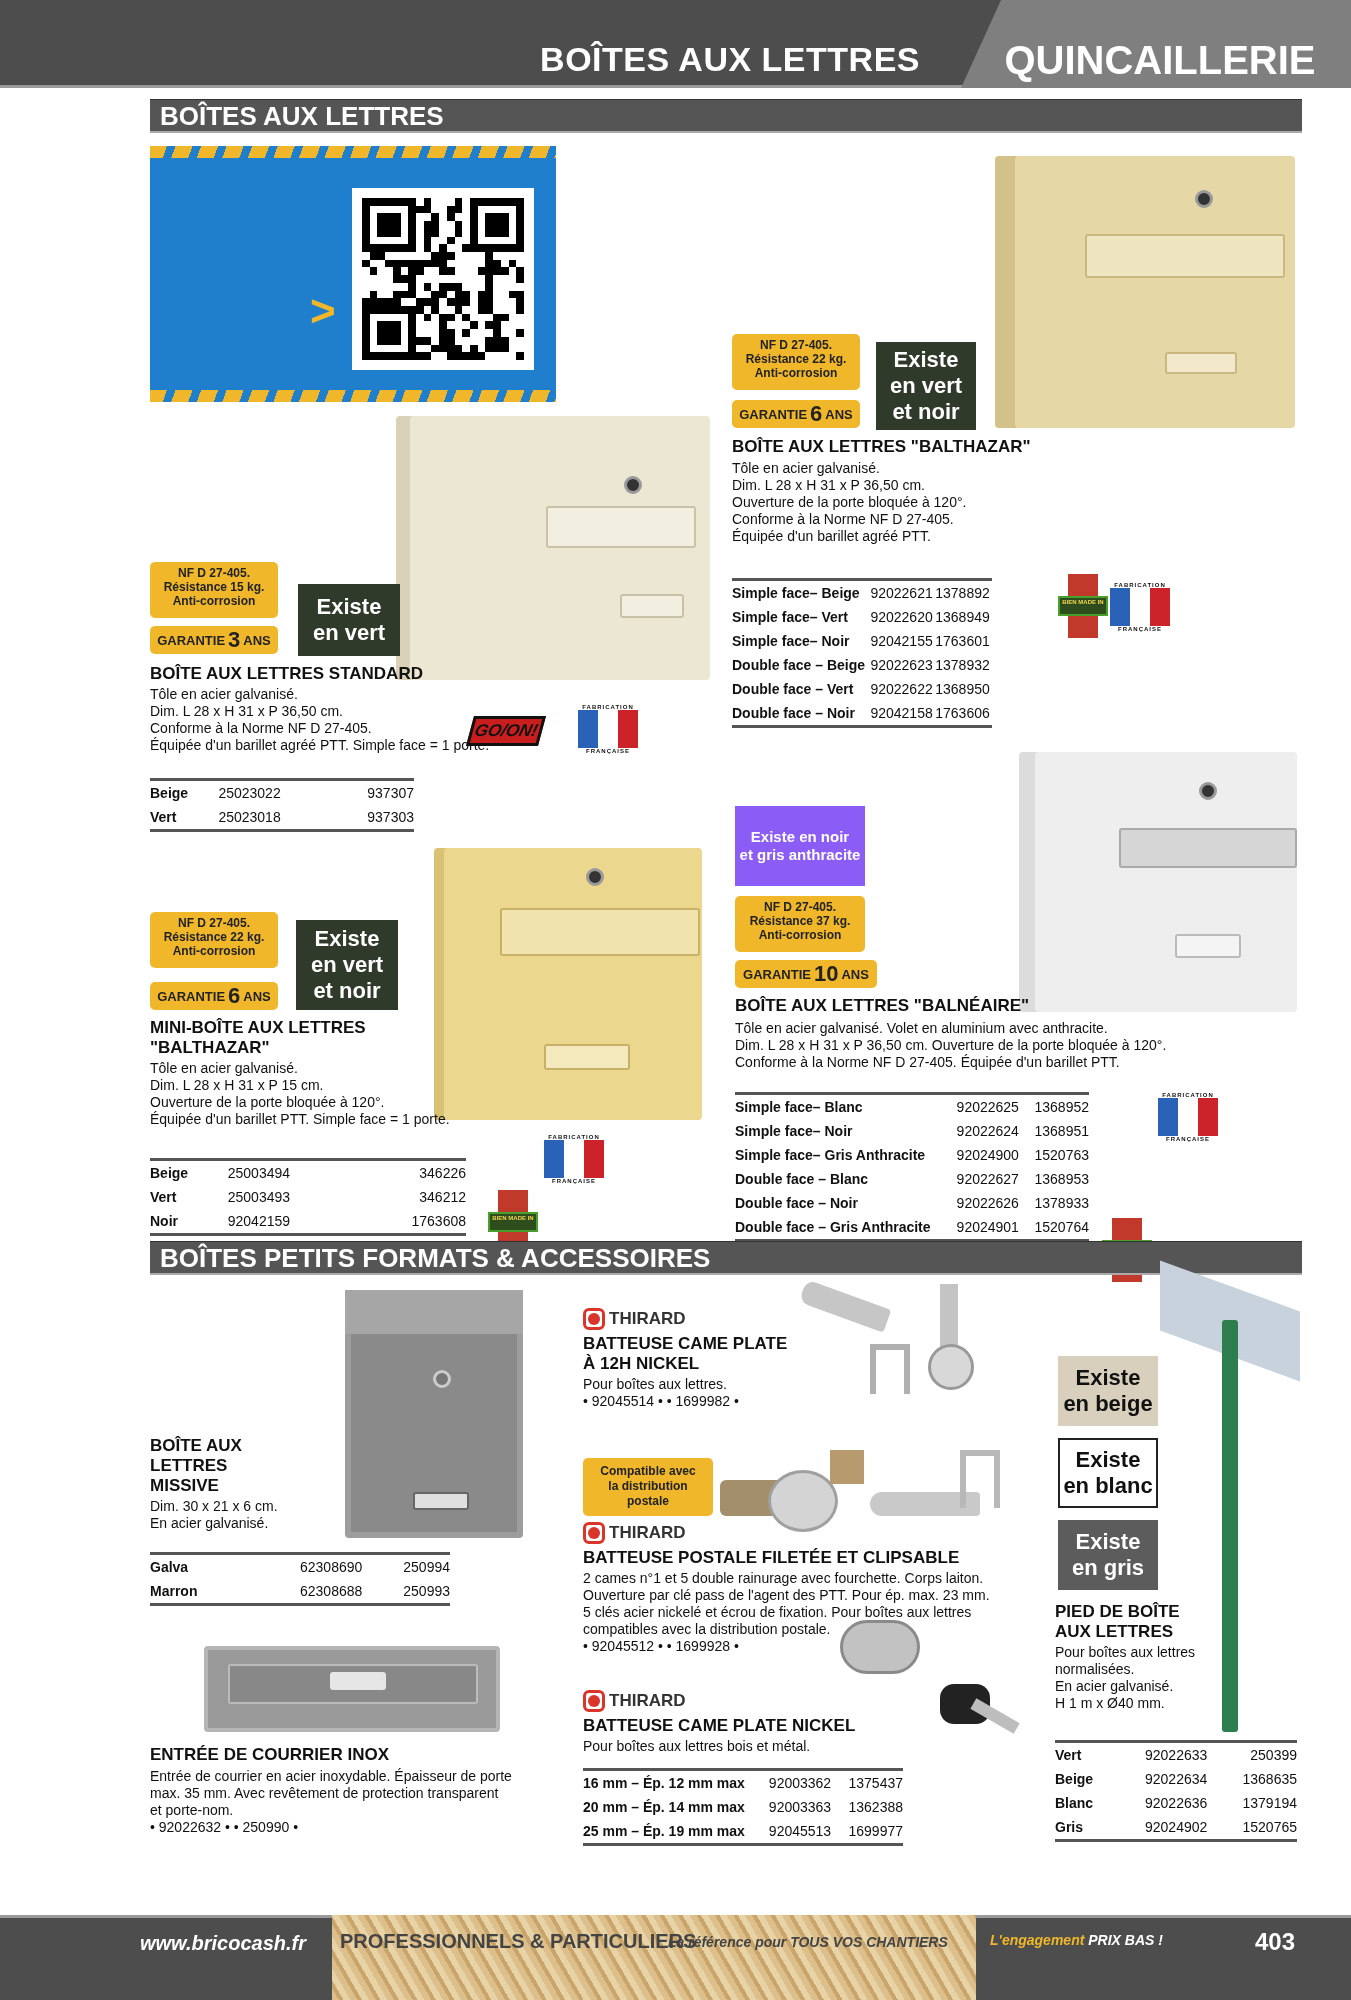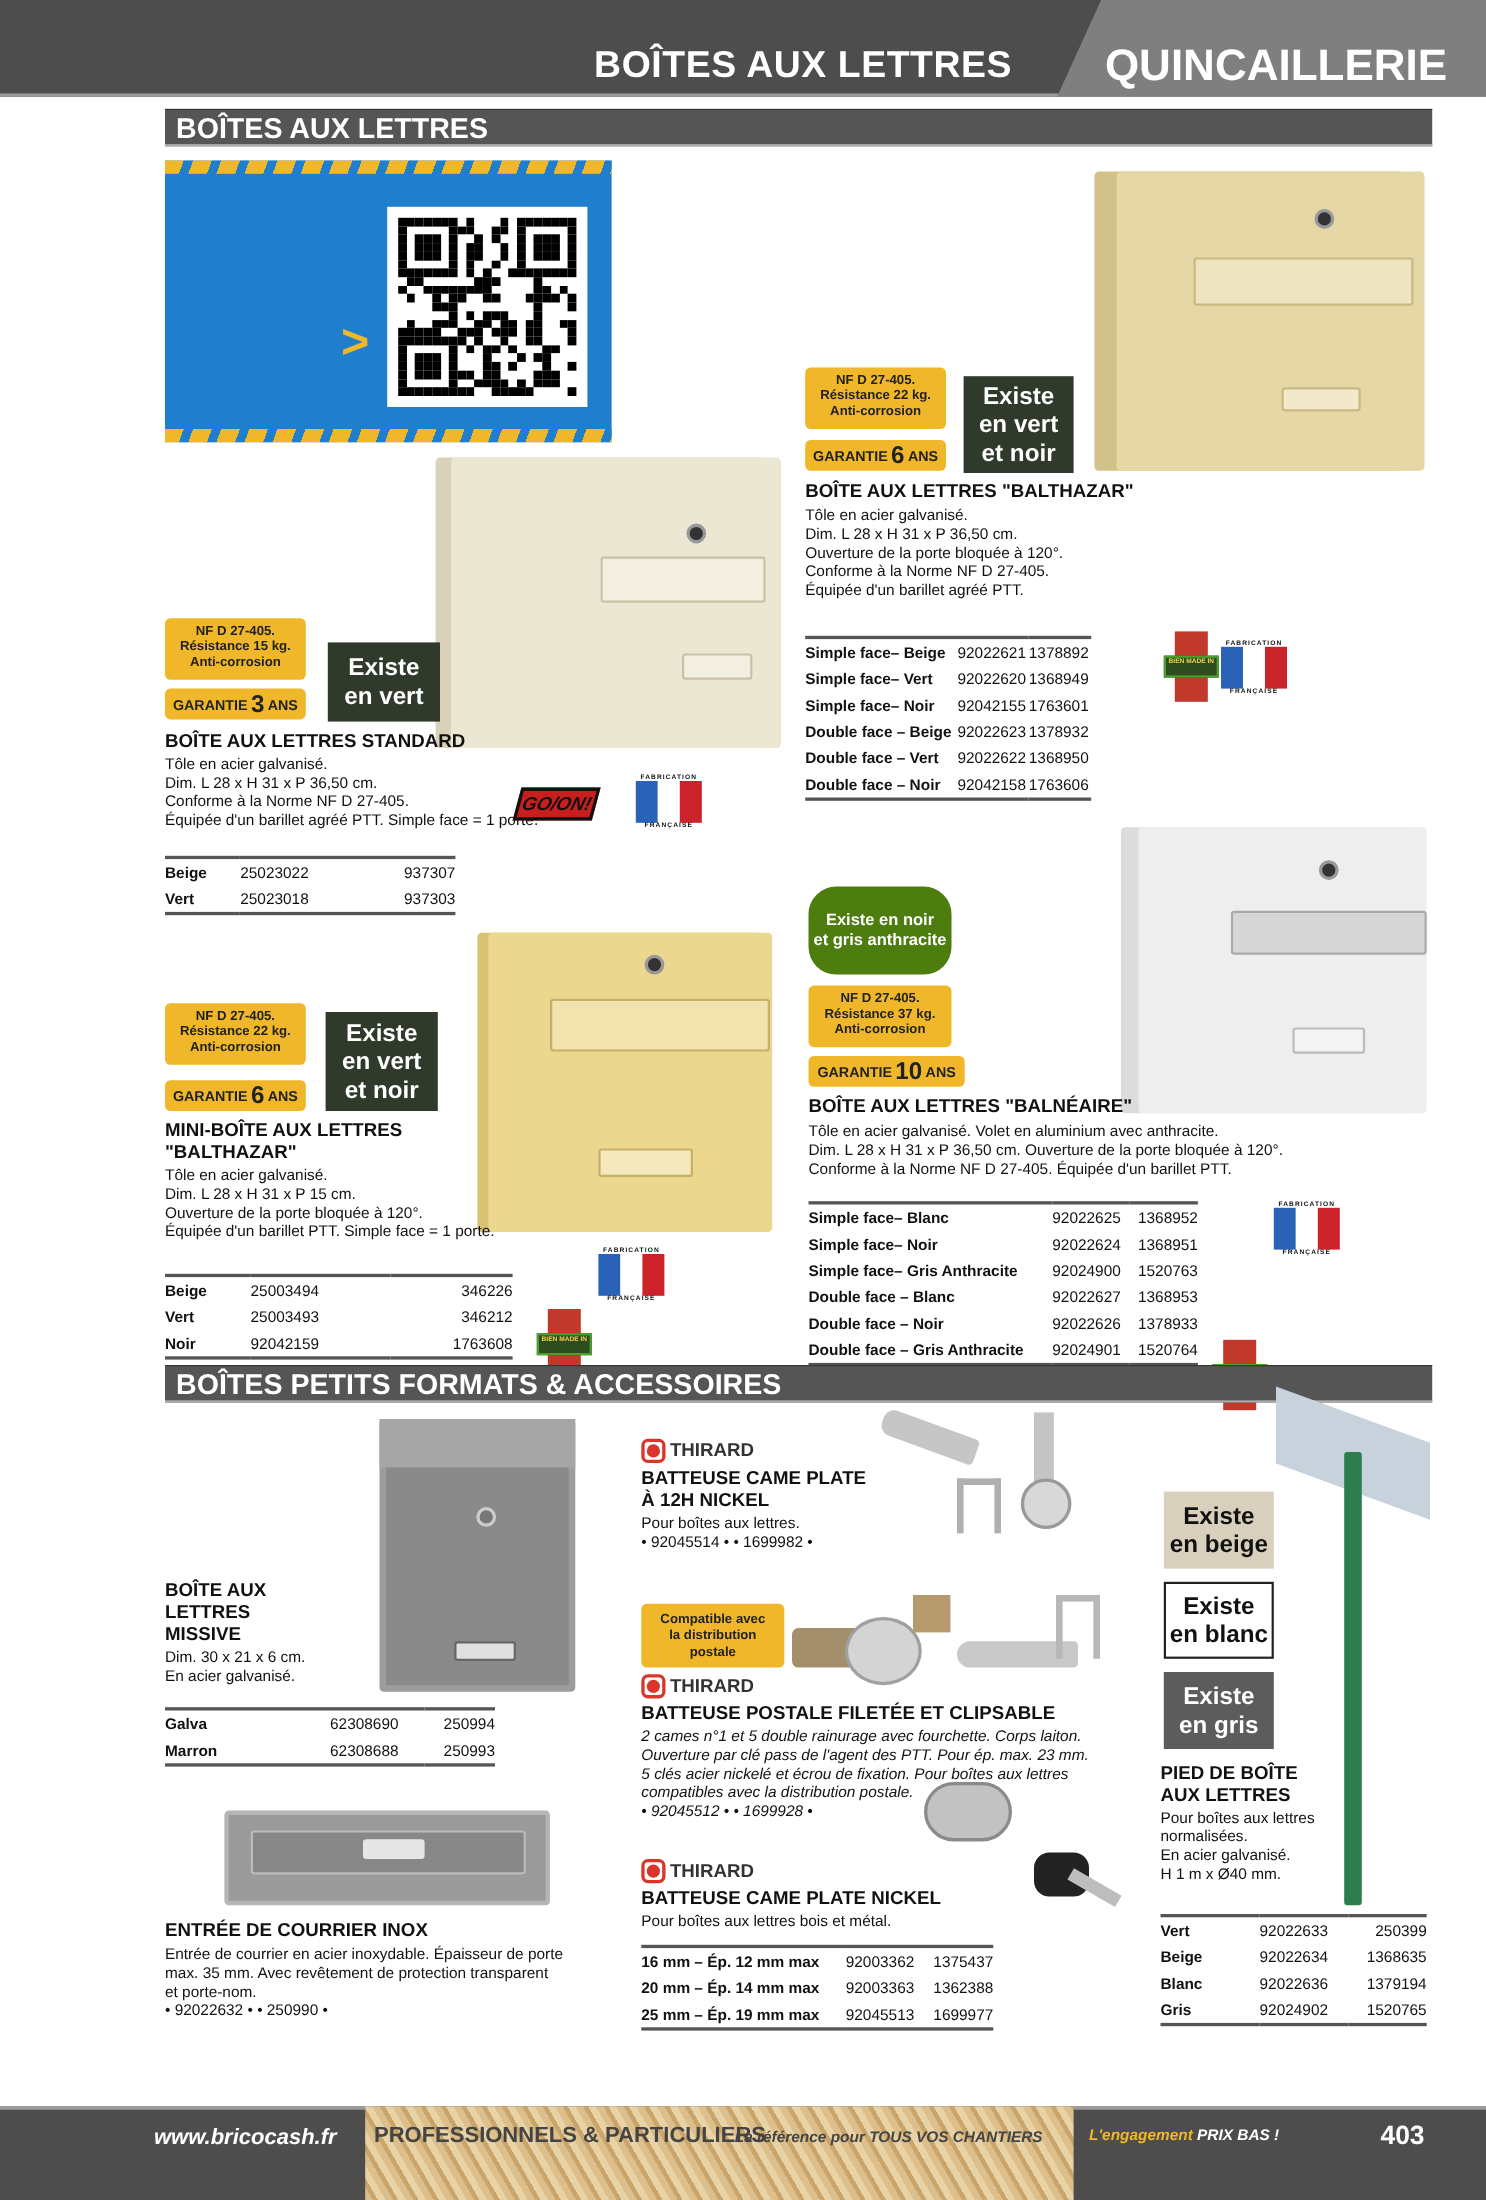--- a/index.html
+++ b/index.html
@@ -32,22 +32,22 @@
   .qr-grid span { background: #000; }
 
   
   .badge-yellow { background: #f0b72a; border-radius: 5px; text-align: center; font-weight: bold;
                   font-size: 12px; line-height: 14px; color: #222; padding: 4px 2px; }
   .badge-garantie { background: #f0b72a; border-radius: 5px; font-weight: bold; font-size: 13px; color: #222;
                     display: flex; align-items: center; justify-content: center; gap: 3px; }
   .badge-garantie .num { font-size: 22px; }
   .badge-green { background: #2f3a2a; color: #fff; font-weight: bold; text-align: center; font-size: 22px; line-height: 26px;
                  display: flex; align-items: center; justify-content: center; flex-direction: column; }
-  .badge-dark { background: #4d7c0f; color: #fff; font-weight: bold; text-align: center; font-size: 15px; line-height: 18px;
-                display: flex; align-items: center; justify-content: center; flex-direction: column; border-radius: 25px; }
+  .badge-dark { background: #8b5cf6; color: #fff; font-weight: bold; text-align: center; font-size: 15px; line-height: 18px;
+                display: flex; align-items: center; justify-content: center; flex-direction: column; }
   .badge-beige { background: #d8d0bc; color: #111; }
   .badge-white { background: #fff; color: #111; border: 2px solid #222; }
   .badge-grey { background: #5c5c5c; color: #fff; }
 
   .p-title { font-weight: bold; font-size: 17px; line-height: 20px; color: #111; }
   .p-desc { font-size: 14px; line-height: 17px; color: #111; font-family: "Liberation Sans Narrow", "Liberation Sans", sans-serif; }
   .p-desc div { white-space: nowrap; }
 
   table.ref { border-collapse: collapse; font-size: 14px; font-family: "Liberation Sans", sans-serif; }
   table.ref { border-top: 3px solid #555; border-bottom: 3px solid #555; }
@@ -880,21 +880,21 @@
   <div style="position:absolute;left:48px;top:20px;width:70px;height:62px;border-radius:50%;background:#d4d4d4;border:3px solid #a0a0a0;"></div>
   <div style="position:absolute;left:110px;top:0;width:34px;height:34px;background:#b79a6d;"></div>
   <div style="position:absolute;left:150px;top:42px;width:110px;height:24px;background:#c9c9c9;border-radius:12px 4px 4px 12px;"></div>
   <div style="position:absolute;left:240px;top:0;width:40px;height:58px;border:6px solid #b8b8b8;border-bottom:none;"></div>
 </div>
 <div class="abs thirard" style="left:583px;top:1522px;">
   <div class="dot"></div>
     <span class="name">THIRARD</span>
 </div>
 <div class="abs p-title" style="left:583px;top:1548px;">BATTEUSE POSTALE FILETÉE ET CLIPSABLE</div>
-<div class="abs p-desc" style="left:583px;top:1570px;font-style:italic;">
+<div class="abs p-desc" style="left:583px;top:1570px;">
   <div>2 cames n°1 et 5 double rainurage avec fourchette. Corps laiton.</div>
     <div>Ouverture par clé pass de l'agent des PTT. Pour ép. max. 23 mm.</div>
     <div>5 clés acier nickelé et écrou de fixation. Pour boîtes aux lettres</div>
     <div>compatibles avec la distribution postale.</div>
   <div>• 92045512 • • 1699928 •</div>
 </div>
 
 <div class="abs" style="left:840px;top:1620px;width:180px;height:130px;">
   <div style="position:absolute;left:0;top:0;width:80px;height:54px;border-radius:28px;background:#c2c2c2;border:3px solid #8a8a8a;"></div>
   <div style="position:absolute;left:100px;top:64px;width:50px;height:40px;border-radius:14px;background:#222;"></div>

